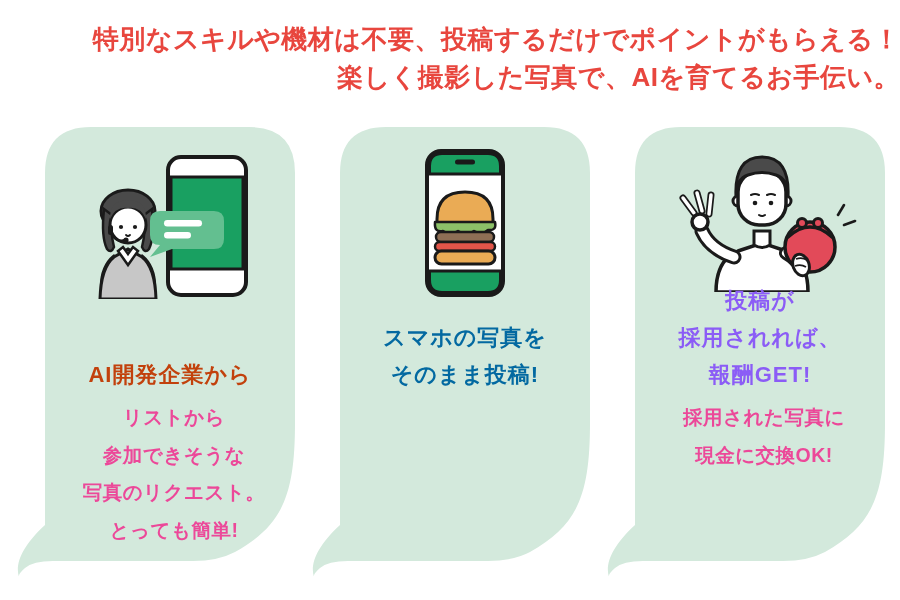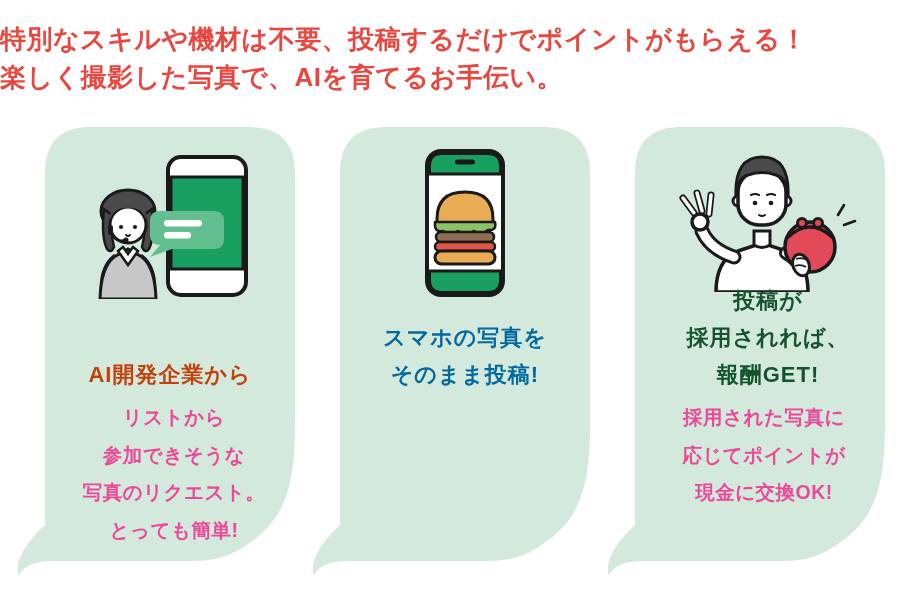--- a/index.html
+++ b/index.html
@@ -1,21 +1,21 @@
 <!DOCTYPE html>
 <html><head>
 <meta charset="utf-8">
 <style>
   html,body{margin:0;padding:0;}
   body{
     width:900px;height:600px;background:#ffffff;overflow:hidden;position:relative;
     font-family:"Liberation Sans","DejaVu Sans",sans-serif;
   }
   .heading{
-    padding-top:20px;text-align:left;font-weight:bold;
+    padding-top:20px;text-align:right;font-weight:bold;
     font-size:26px;line-height:38px;letter-spacing:.5px;
   }
   .heading div{white-space:nowrap;}
   .cards-row{position:absolute;top:127px;left:0;width:900px;height:473px;}
   .card{position:absolute;top:0;width:250px;height:435px;}
   .card.c1{left:45px;} .card.c2{left:340px;} .card.c3{left:635px;}
   .card-bg{position:absolute;left:-32px;top:0;width:282px;height:452px;pointer-events:none;}
   .card-content{position:relative;z-index:1;width:250px;height:452px;}
   .illo{position:absolute;top:20px;left:0;width:250px;height:152px;
         display:flex;align-items:flex-end;justify-content:center;}
@@ -159,26 +159,25 @@
             <circle cx="168" cy="76" r="4.5" fill="#e24a59" stroke="#1a1a1a" stroke-width="3"></circle>
             <path d="M138 90 Q160 70 182 90" fill="none" stroke="#1a1a1a" stroke-width="3.5" stroke-linecap="round"></path>
             <ellipse cx="151" cy="118" rx="8" ry="11" fill="#ffffff" stroke="#1a1a1a" stroke-width="3" transform="rotate(-20 151 118)"></ellipse>
             <path d="M146 112 Q152 110 157 113" fill="none" stroke="#1a1a1a" stroke-width="1.8"></path>
             <path d="M145 119 Q151 117 156 120" fill="none" stroke="#1a1a1a" stroke-width="1.8"></path>
             <path d="M188 68 L194 58" stroke="#1a1a1a" stroke-width="2.6" stroke-linecap="round"></path>
             <path d="M194 78 L205 74" stroke="#1a1a1a" stroke-width="2.6" stroke-linecap="round"></path>
           </g>
         </svg>
       </div>
-      <div class="card-title" style="color:#14532d;padding-left:8px;">
+      <div class="card-title" style="color:#8b5cf6;">
         <div class="ln">投稿が</div>
         <div class="ln">採用されれば、</div>
         <div class="ln">報酬GET!</div>
       </div>
       <div class="card-body">
         <div class="ln">採用された写真に</div>
-        <div class="ln">応じてポイントが</div>
         <div class="ln">現金に交換OK!</div>
       </div>
     </div>
   </div>
 
 </div>
 
 </body></html>

